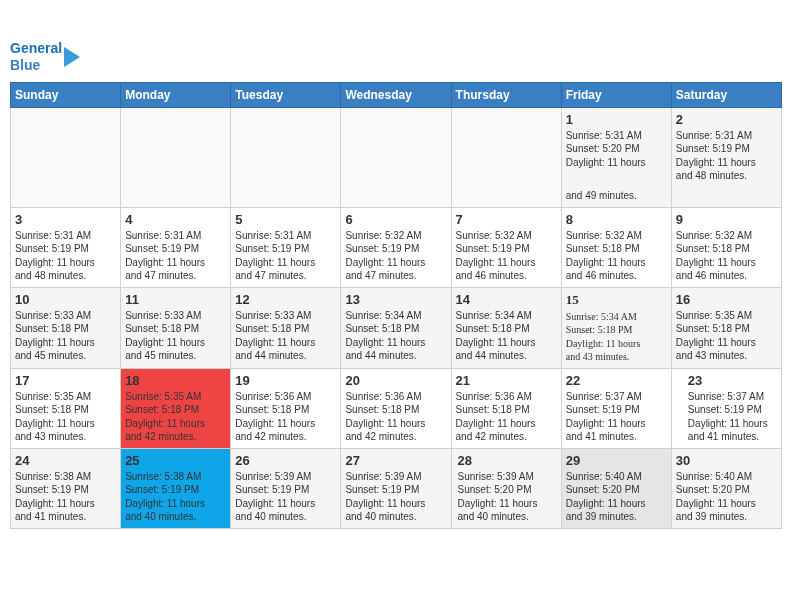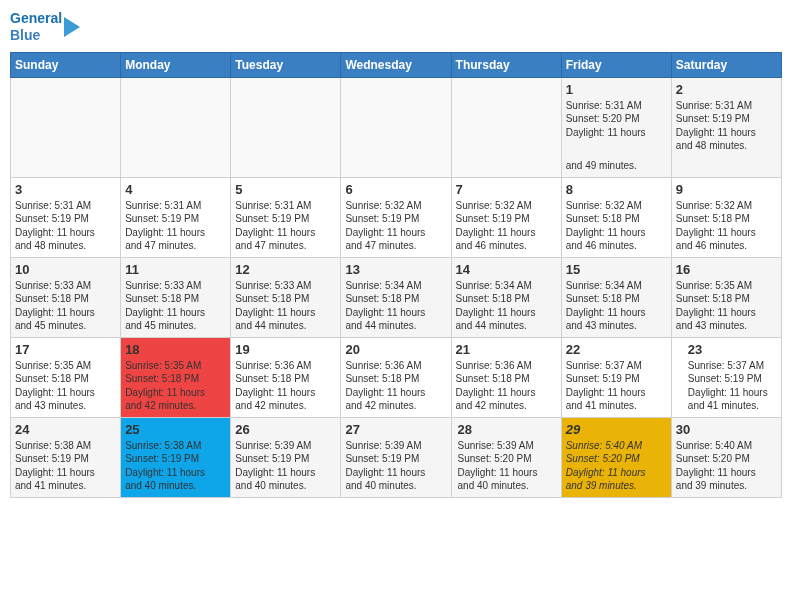--- a/index.html
+++ b/index.html
@@ -8,20 +8,21 @@
       background: #fff;
       width: 792px;
       min-height: 612px;
       padding: 10px;
     }
     .header {
       display: flex;
       align-items: flex-start;
       justify-content: space-between;
       margin-bottom: 8px;
+      margin-top: 30px;
     }
     .logo {
       display: flex;
       align-items: center;
       gap: 4px;
     }
     .logo-text {
       font-size: 14px;
       font-weight: bold;
       line-height: 1.2;
@@ -208,21 +209,21 @@
           <div style="line-height: 1.35;">Daylight: 11 hours</div>
           <div style="line-height: 1.35;">and 44 minutes.</div>
         </td>
         <td style="background: rgb(245, 245, 245);">
           <span class="day-num">14</span>
           <div style="line-height: 1.35;">Sunrise: 5:34 AM</div>
           <div style="line-height: 1.35;">Sunset: 5:18 PM</div>
           <div style="line-height: 1.35;">Daylight: 11 hours</div>
           <div style="line-height: 1.35;">and 44 minutes.</div>
         </td>
-        <td style="background: rgb(245, 245, 245);">
+        <td style="background: rgb(245, 245, 245); font-family: Liberation Serif, serif;">
           <span class="day-num">15</span>
           <div style="line-height: 1.35;">Sunrise: 5:34 AM</div>
           <div style="line-height: 1.35;">Sunset: 5:18 PM</div>
           <div style="line-height: 1.35;">Daylight: 11 hours</div>
           <div style="line-height: 1.35;">and 43 minutes.</div>
         </td>
         <td style="background: rgb(245, 245, 245);">
           <span class="day-num">16</span>
           <div style="line-height: 1.35;">Sunrise: 5:35 AM</div>
           <div style="line-height: 1.35;">Sunset: 5:18 PM</div>
@@ -310,21 +311,21 @@
           <div style="line-height: 1.35;">Daylight: 11 hours</div>
           <div style="line-height: 1.35;">and 40 minutes.</div>
         </td>
         <td style="background: rgb(245, 245, 245); padding-left: 6px;">
           <span class="day-num">28</span>
           <div style="line-height: 1.35;">Sunrise: 5:39 AM</div>
           <div style="line-height: 1.35;">Sunset: 5:20 PM</div>
           <div style="line-height: 1.35;">Daylight: 11 hours</div>
           <div style="line-height: 1.35;">and 40 minutes.</div>
         </td>
-        <td style="background: #eab308; font-style: italic;">
+        <td style="background: #e5e5e5;">
           <span class="day-num">29</span>
           <div style="line-height: 1.35;">Sunrise: 5:40 AM</div>
           <div style="line-height: 1.35;">Sunset: 5:20 PM</div>
           <div style="line-height: 1.35;">Daylight: 11 hours</div>
           <div style="line-height: 1.35;">and 39 minutes.</div>
         </td>
         <td style="background: rgb(245, 245, 245);">
           <span class="day-num">30</span>
           <div style="line-height: 1.35;">Sunrise: 5:40 AM</div>
           <div style="line-height: 1.35;">Sunset: 5:20 PM</div>

